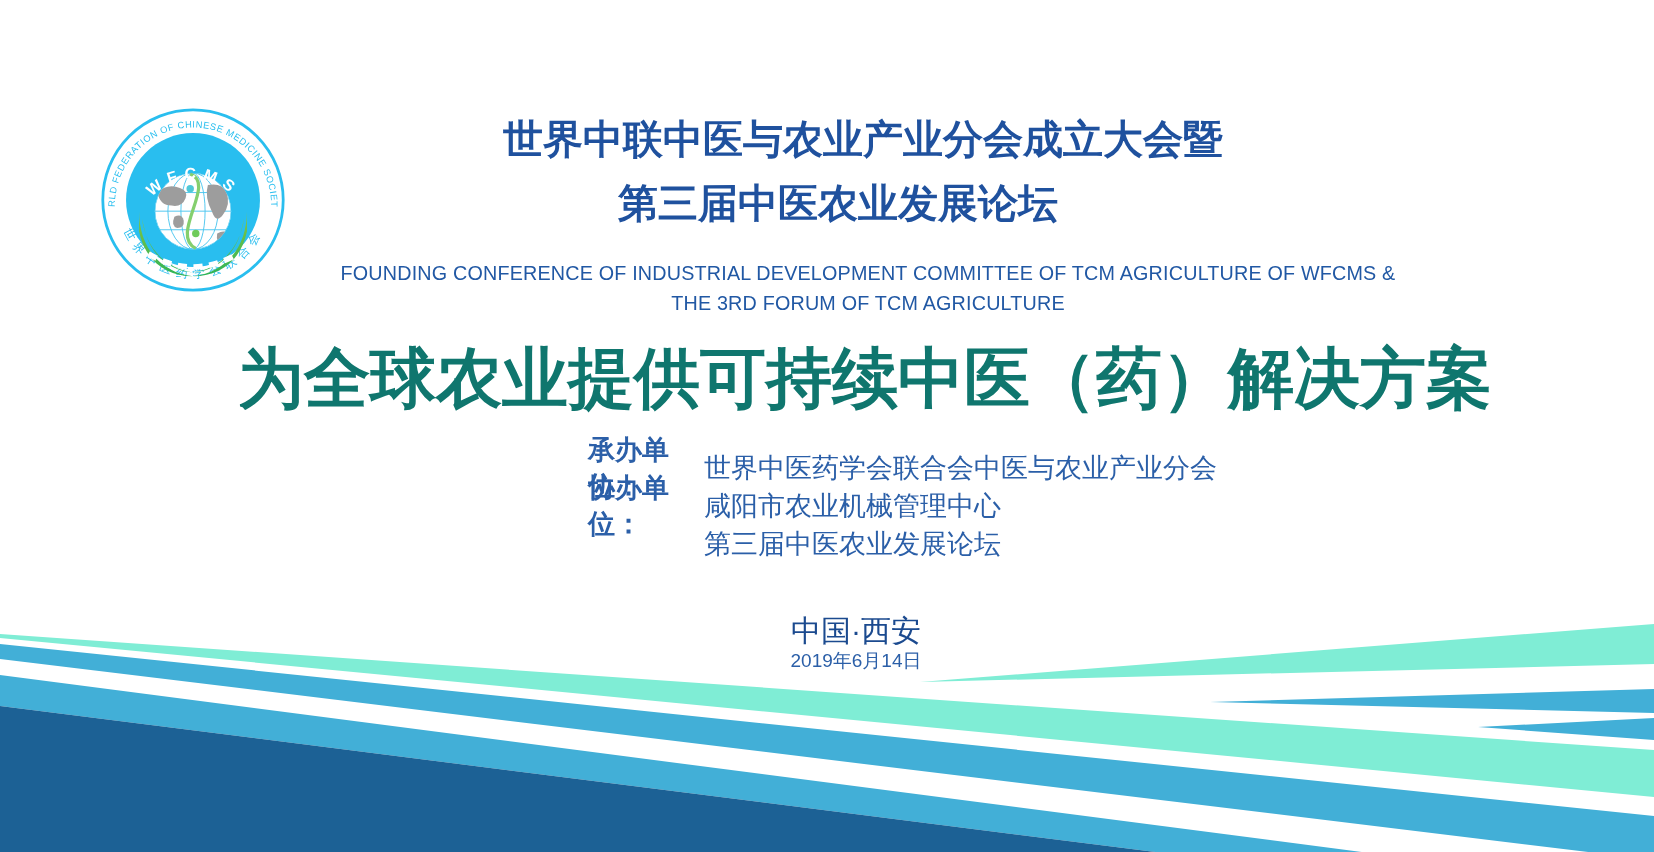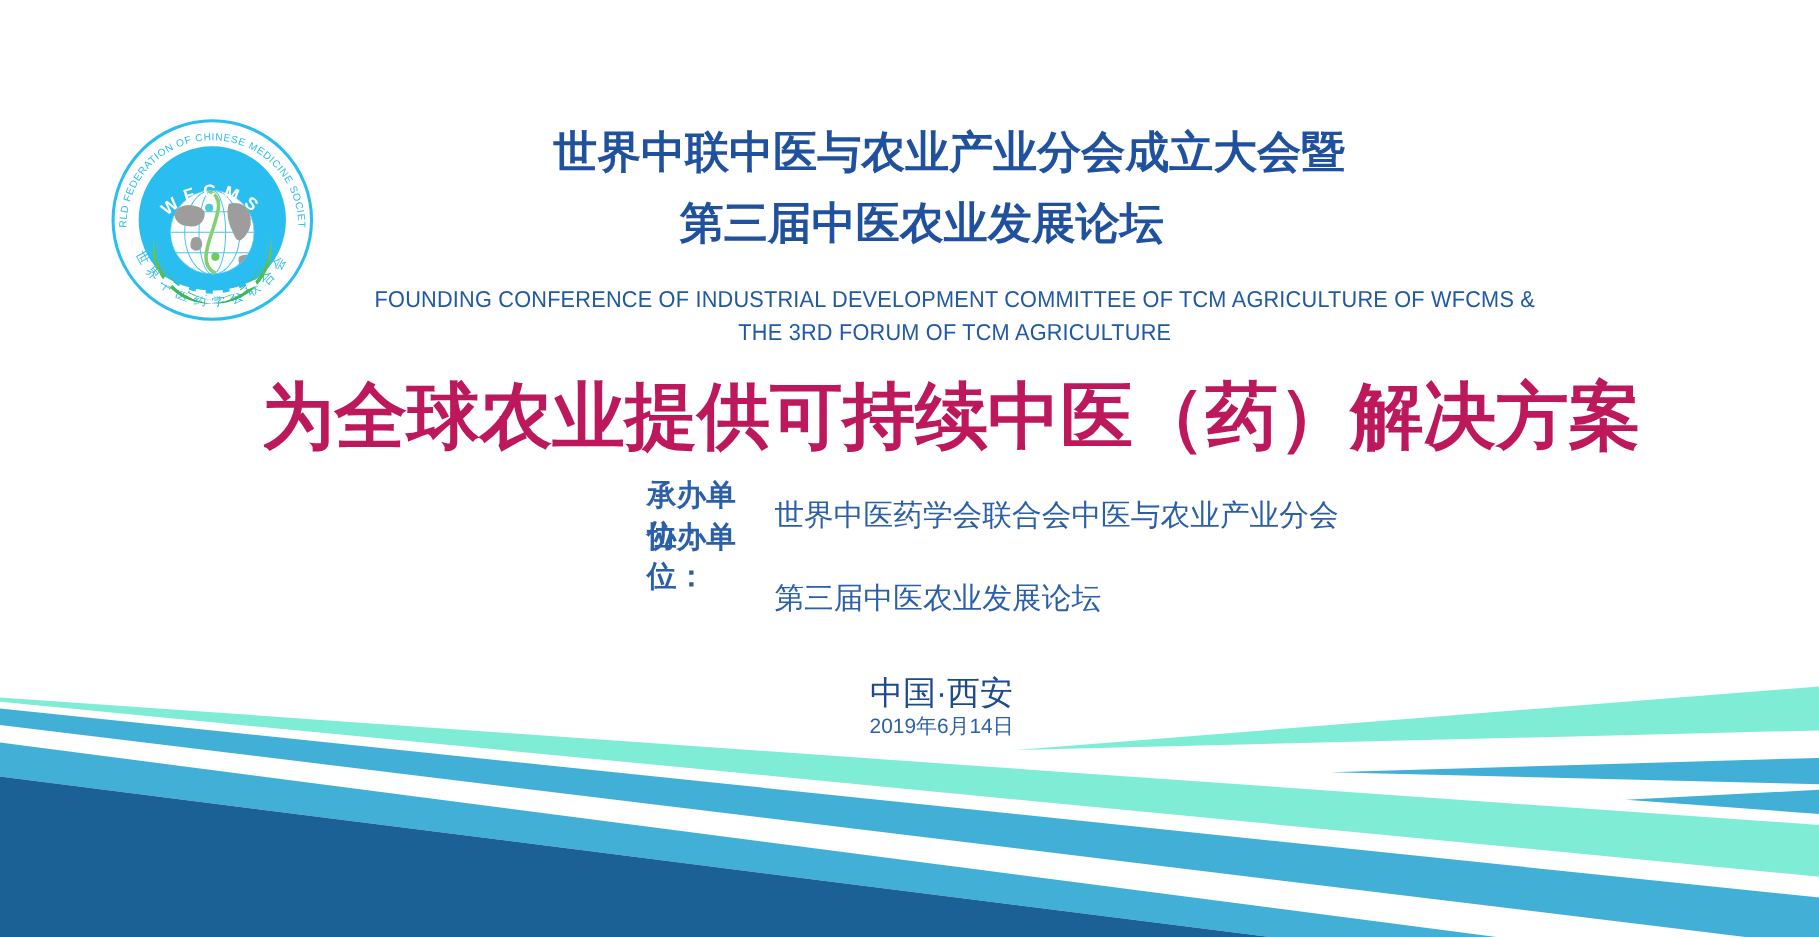--- a/index.html
+++ b/index.html
@@ -9,21 +9,21 @@
   }
   .deco{position:absolute;inset:0;width:1654px;height:852px;display:block;}
   .logo{position:absolute;left:100px;top:107px;width:186px;height:186px;}
   .txt{position:absolute;left:50%;white-space:nowrap;}
   .title-line{top:0;transform:translateX(-50%);font-weight:bold;font-size:40px;line-height:62px;color:#1F519E;}
   .t1{top:108px;margin-left:36px;}
   .t2{top:172px;margin-left:11px;}
   .sub{font-size:21px;line-height:24px;color:#2158A4;transform:translateX(-50%) scaleX(0.94);letter-spacing:.2px;}
   .s1{top:261px;margin-left:41px;}
   .s2{top:291px;margin-left:41px;}
-  .slogan{top:343px;margin-left:38px;transform:translateX(-50%);font-weight:bold;font-size:66px;line-height:70px;color:#be185d;}
+  .slogan{top:343px;margin-left:38px;transform:translateX(-50%);font-weight:bold;font-size:66px;line-height:70px;color:#0f766e;}
   .org{position:absolute;left:588px;top:449px;color:#2B5FA8;font-size:27px;}
   .org-row{display:flex;height:38px;align-items:center;}
   .org-label{font-weight:bold;display:inline-block;width:116px;flex:0 0 116px;}
   .org-value{display:inline-block;font-family:Liberation Mono, monospace;}
   .place{top:615px;margin-left:29px;transform:translateX(-50%);font-weight:normal;font-size:30px;line-height:32px;color:#1B4A8F;}
   .date{top:648px;margin-left:29px;transform:translateX(-50%);font-size:19px;line-height:26px;color:#2B5FA8;}
 </style>
 </head>
 <body>
 
@@ -96,20 +96,21 @@
 
   <div class="txt slogan">为全球农业提供可持续中医（药）解决方案</div>
 
   <div class="org">
     <div class="org-row">
       <span class="org-label">承办单位：</span>
       <span class="org-value">世界中医药学会联合会中医与农业产业分会</span>
     </div>
     <div class="org-row">
       <span class="org-label">协办单位：</span>
+      <span class="org-value">咸阳市农业机械管理中心</span>
     </div>
     <div class="org-row">
       <span class="org-label"></span>
       <span class="org-value">第三届中医农业发展论坛</span>
     </div>
   </div>
 
   <div class="txt place">中国·西安</div>
   <div class="txt date">2019年6月14日</div>
 

